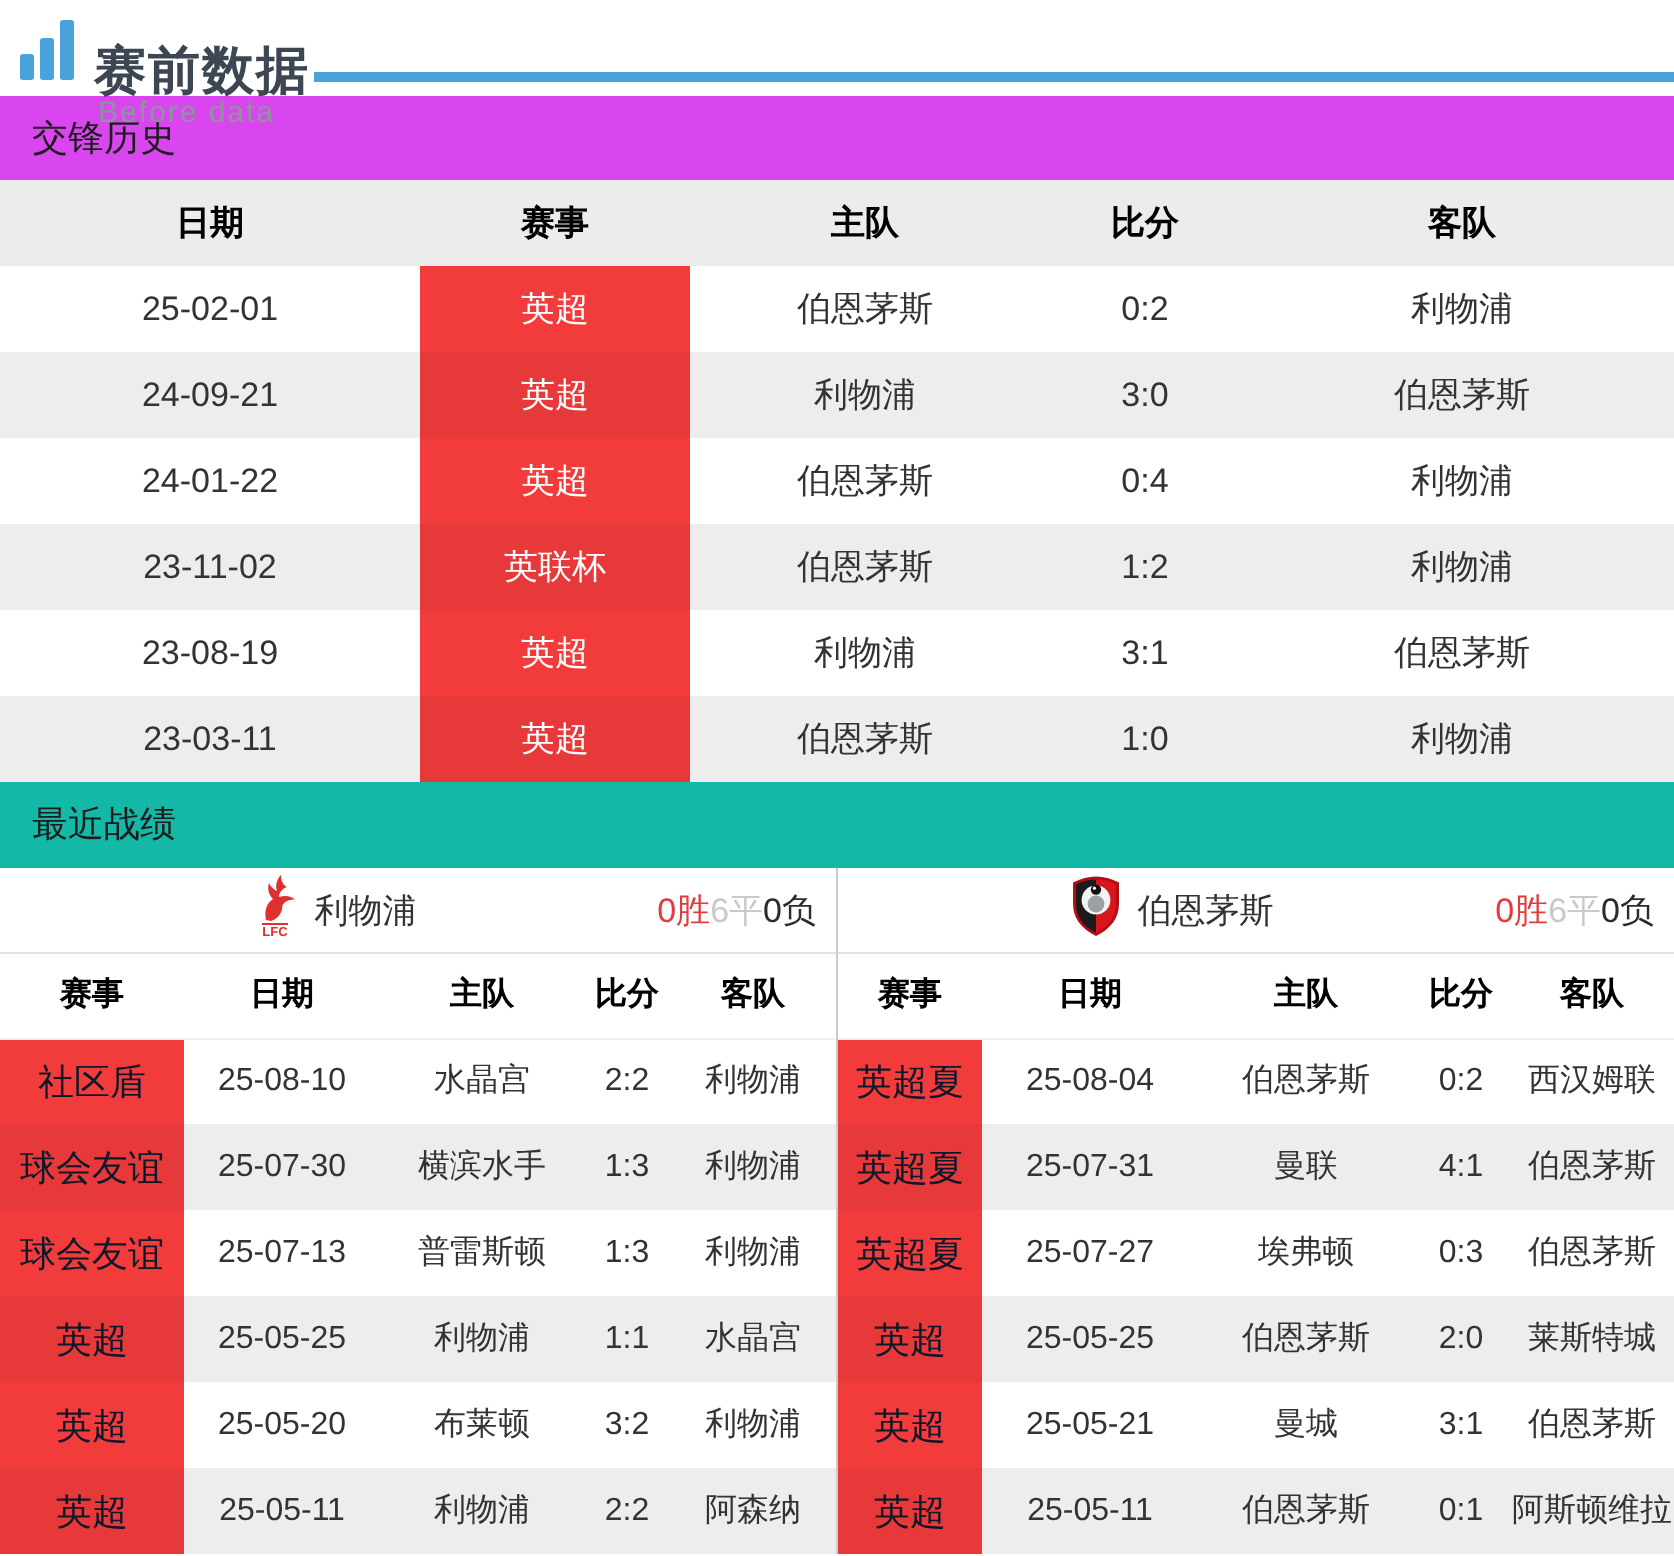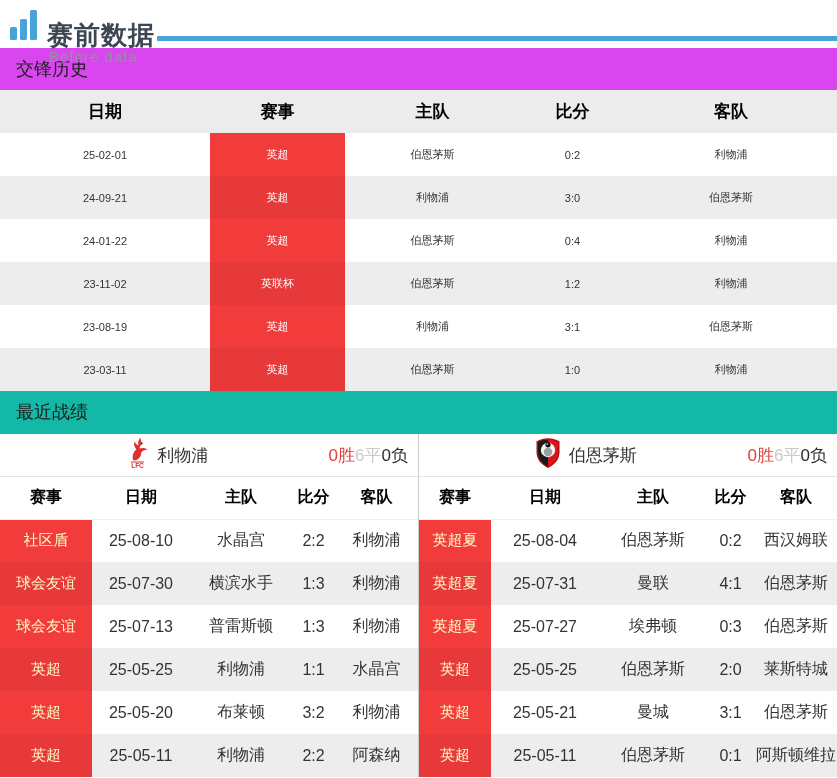--- a/index.html
+++ b/index.html
@@ -21,21 +21,21 @@
 
   
   .section-title { height:42px; line-height:42px; padding-left:16px; font-size:18px; color:#1c1c1c; background:#d946ef; }
   .section-strip { height:43px; line-height:43px; padding-left:16px; font-size:18px; color:#1c1c1c; background:#14b8a6; }
 
   table { border-collapse:collapse; table-layout:fixed;padding-left:28px; }
 
   
   .h2h-table { width:837px; }
   .h2h-table th { height:43px; background:#ececec; font-weight:bold; font-size:17px; color:#000; text-align:center; }
-  .h2h-table td { height:43px; text-align:center; font-size:11px; color:#333; background:#fff; }
+  .h2h-table td { height:43px; text-align:center; font-size:17px; color:#333; background:#fff; }
   .h2h-table tbody tr:nth-child(even) td { background:#ededed; }
   .h2h-table td.comp { background:#f23c3c; color:#fff; }
   .h2h-table tbody tr:nth-child(even) td.comp { background:#e73939; }
 
   
   .panels { display:flex; width:837px; }
   .panel { width:418px; background:#fff; }
   .panel.right { width:419px; border-left:1px solid #cccccc; }
 
   .team-head { height:43px; display:flex; align-items:center; background:#fff; border-bottom:1px solid #e3e3e3; }
@@ -43,21 +43,21 @@
   .team-name { font-size:17px; color:#333; }
   .record { padding-right:10px; font-size:17px; white-space:nowrap; }
   .record .w { color:#e23c3c; }
   .record .d { color:#c9c9c9; }
   .record .l { color:#2b2b2b; }
 
   .recent-table { width:100%; }
   .recent-table th { height:42px; background:#fff; font-weight:bold; font-size:16px; color:#000; text-align:center; border-bottom:1px solid #f0f0f0; }
   .recent-table td { height:43px; text-align:center; font-size:16px; color:#333; background:#fff; }
   .recent-table tbody tr:nth-child(even) td { background:#ededed; }
-  .recent-table td.comp { background:#f23c3c; color:#fef9c3; font-size:15px; }
+  .recent-table td.comp { background:#f23c3c; color:#0f172a; font-size:18px; }
   .recent-table tbody tr:nth-child(even) td.comp { background:#e73939; }
 
   .crest { display:block; }
 </style>
 </head>
 <body>
 
 <div class="page">
 
   <div class="brand">

